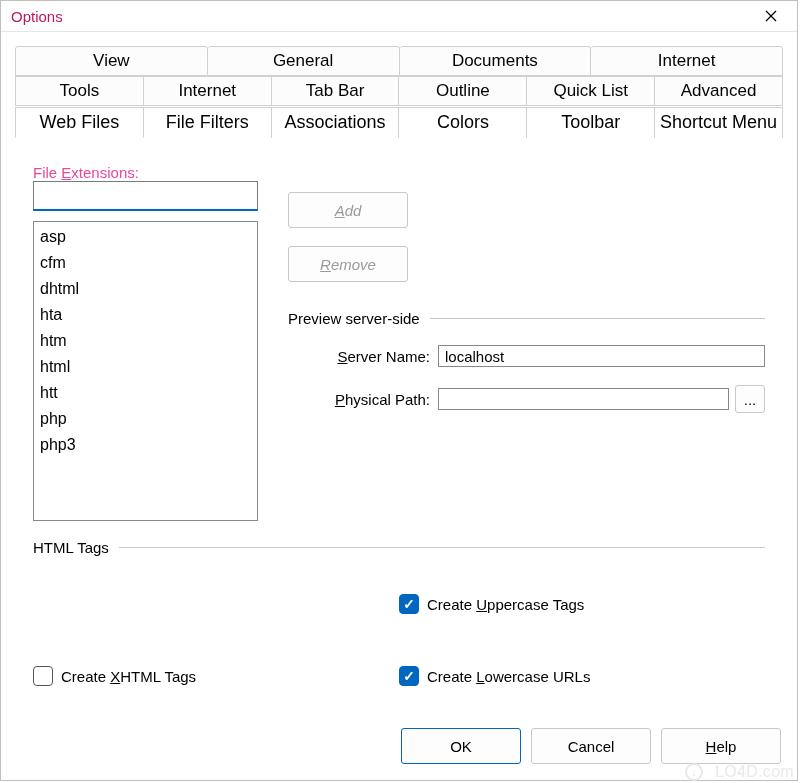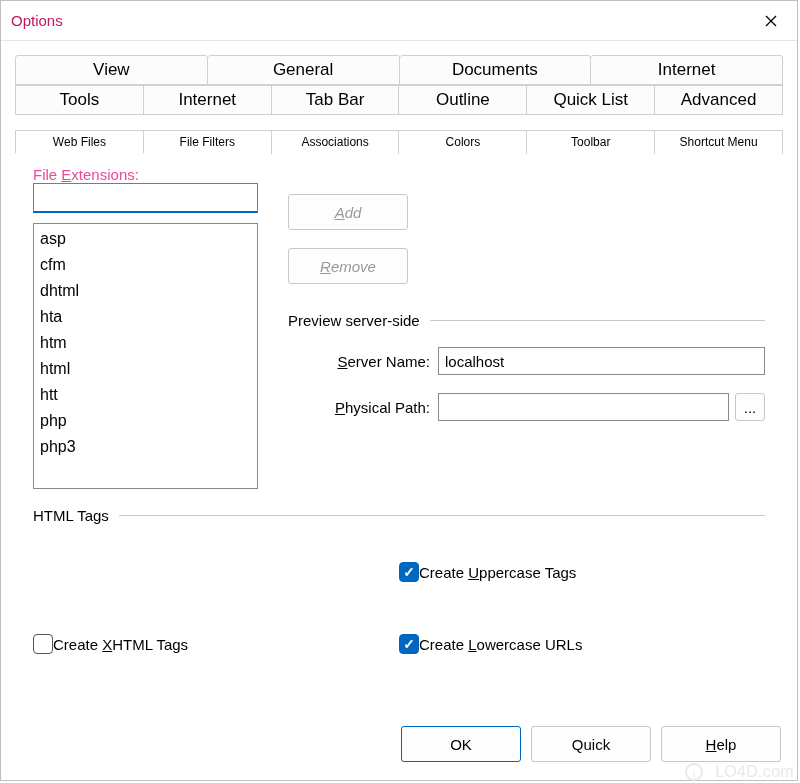--- a/index.html
+++ b/index.html
@@ -65,22 +65,22 @@
     font-size: 17px;
     cursor: pointer;
     flex: 1;
   }
   .tabrow.row1 .tab { border-bottom: 1px solid #d0d0d0; border-top-left-radius:3px; border-top-right-radius:3px; }
   .tabrow.row2 .tab { border-bottom: 1px solid #d0d0d0; }
   .tabrow.row3 .tab {
     border-bottom: none;
     background: #fff;
     position: relative;
-    top: 15px;
-    font-size: 12px;
+    top: 1px;
+    font-size: 18px;
   }
   .tabrow.row3 .tab.active {
     background: #fff;
     border-bottom: 1px solid #fff;
     z-index: 2;
     font-weight: 400;
   }
   .tabrow.row3 { border-bottom: 1px solid #d0d0d0; }
   .tab + .tab { border-left: none; }
   .tabrow .tab { white-space: nowrap; }
@@ -104,21 +104,21 @@
     height: 30px;
     border: 1px solid #7a7a7a;
     border-bottom: 2px solid #0067c0;
     padding: 2px 4px;
     font-size: 15px;
     outline: none;
   }
   .listbox {
     margin-top: 10px;
     border: 1px solid #888;
-    height: 266px;
+    height: 300px;
     overflow-y: auto;
     padding: 2px 0;
     position: relative;
   }
   .listbox .item {
     padding: 0 6px;
     font-size: 16px;
     line-height: 26px;
     cursor: pointer;
   }
@@ -146,28 +146,28 @@
   }
   .btn.small { min-width: 30px; height: 28px; padding:0; border-radius:3px; }
 
   .group-label-row { display:flex; align-items:center; margin: 8px 0 10px 0; }
   .group-label-row .txt { white-space: nowrap; margin-right: 10px; }
   .group-label-row .line { flex:1; height:1px; background:#c8c8c8; }
 
   .form-row { display:flex; align-items:center; margin: 18px 0; justify-content: space-between; }
   .form-row .flabel { width: 150px; text-align: right; padding-right: 8px; }
   .form-row input[type=text].val {
-    flex:1; height:28px; border:1px solid #888; padding:2px 6px; font-size:15px;
+    flex:1; height:22px; border:1px solid #888; padding:2px 6px; font-size:15px;
   }
 
   .section-sep { display:flex; align-items:center; margin: 18px 0 20px 0;}
   .section-sep .txt { margin-right:10px; }
   .section-sep .line { flex:1; height:1px; background:#c8c8c8; }
 
-  .checkbox-row { display:flex; align-items:center; margin: 18px 0; }
+  .checkbox-row { display:flex; align-items:center; gap:8px; margin: 18px 0; }
   .checkbox {
     width: 20px; height:20px; border:1.5px solid #555; border-radius:4px; display:inline-flex; align-items:center; justify-content:center; cursor:pointer; background:#fff;
   }
   .checkbox.checked { background:#0067c0; border-color:#0067c0; color:#fff; }
   .checkbox.checked::after { content:"✓"; font-size:14px; font-weight:bold; line-height:1; }
 
   .bottom-buttons {
     display:flex; justify-content:flex-end; gap:10px; padding: 14px 16px 18px 0;
   }
 
@@ -294,21 +294,21 @@
             <span class="checkbox checked"></span>
             <span>Create <span class="underline">L</span>owercase URLs</span>
           </div>
         </div>
       </div>
     </div>
   </div>
 
   <div class="bottom-buttons">
     <button class="btn primary">OK</button>
-    <button class="btn">Quick</button>
+    <button class="btn">Cancel</button>
     <button class="btn"><span class="underline">H</span>elp</button>
   </div>
 </div>
 
 <div class="watermark">
   <span class="circ">↓</span>
   <span>LO4D.com</span>
 </div>
 
 </body></html>

